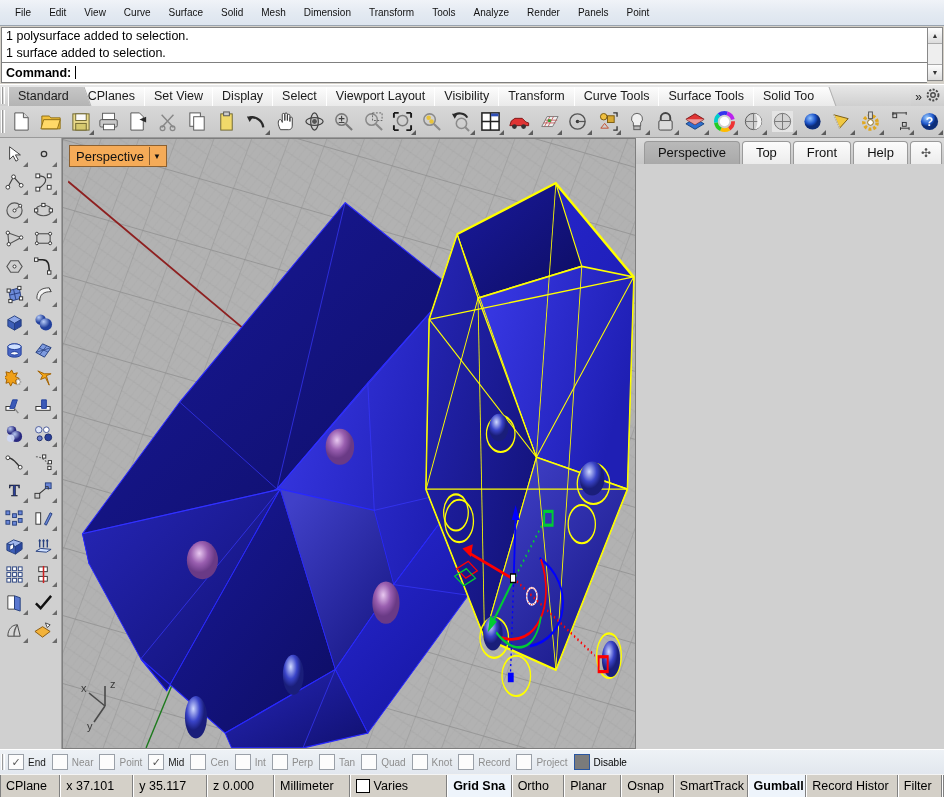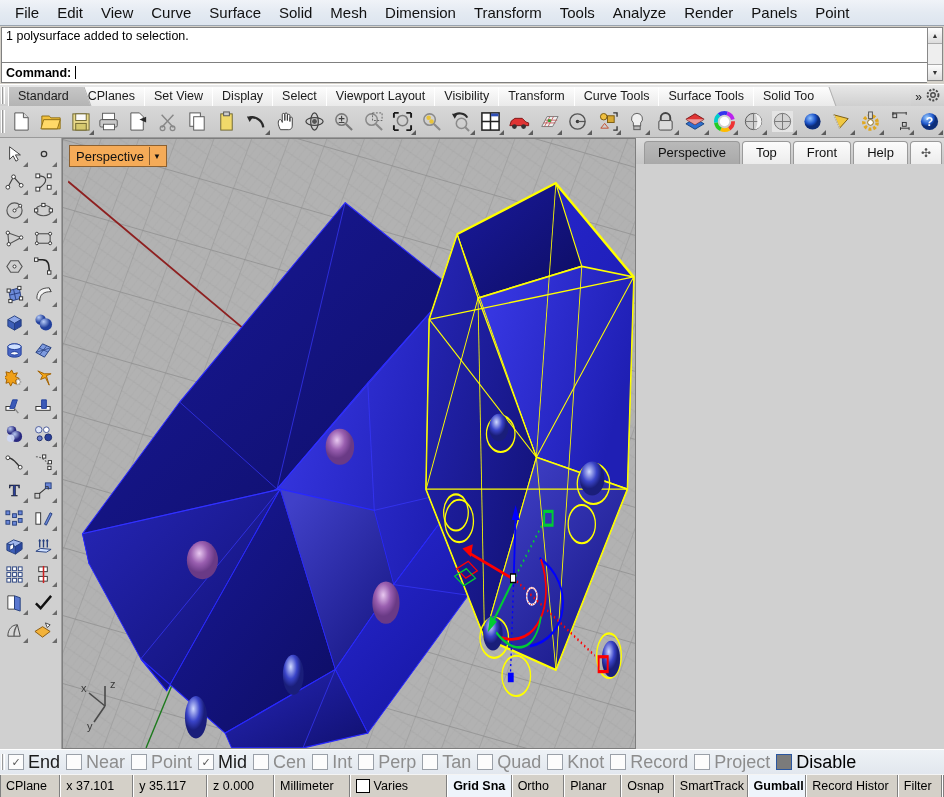--- a/index.html
+++ b/index.html
@@ -14,21 +14,21 @@
 
   
   .menubar{
     height:25px;
     background:linear-gradient(to bottom,#f0f3f8 0%,#e4eaf2 50%,#dde5ef 100%);
     border-bottom:1px solid #9aa4b0;
     display:flex;align-items:center;padding-left:6px;
     flex:0 0 auto;
   }
   .menu-item{
-    padding:3px 9px;font-size:15px;color:#111;cursor:default;white-space:nowrap;
+    padding:3px 9px;font-size:10px;color:#111;cursor:default;white-space:nowrap;
   }
 
   
   .cmdwrap{
     flex:0 0 auto;background:#d4d0c8;padding:1px 0 1px 1px;
     position:relative;
   }
   .cmd-history{
     background:#ffffff;border:1px solid #808080;border-right:0;
     height:34px;overflow:hidden;position:relative;
@@ -180,21 +180,21 @@
     content:"";position:absolute;left:1px;top:4px;width:4px;height:16px;
     background:repeating-linear-gradient(to right,#fff 0 1px,#999 1px 2px,transparent 2px 3px);
   }
   .osnap{display:flex;align-items:center;margin-right:6px;}
   .osnap .box{
     width:14px;height:14px;border:1px solid #9aa0a8;background:#fcfcfc;
     margin-right:4px;display:flex;align-items:center;justify-content:center;
     font-size:11px;color:#555;line-height:1;
   }
   .osnap .box.dis{background:#7b7b7b;border:1px solid #2a56a0;}
-  .osnap .lbl{font-size:18px;color:#8d8d8d;}
+  .osnap .lbl{font-size:10px;color:#8d8d8d;}
   .osnap.on .lbl{color:#1a1a1a;}
   .osnap.disable .lbl{color:#000;font-weight:normal;}
 
   
   .statusbar{
     flex:0 0 auto;height:22px;display:flex;align-items:stretch;
     background:#d4d0c8;border-top:1px solid #f4f4f4;
   }
   .scell{
     display:flex;align-items:center;padding:8px 5px;
@@ -226,20 +226,21 @@
     <div class="menu-item">Tools</div>
     <div class="menu-item">Analyze</div>
     <div class="menu-item">Render</div>
     <div class="menu-item">Panels</div>
     <div class="menu-item">Point</div>
   </div>
 
   <div class="cmdwrap">
     <div class="cmd-history">
       <div class="cmd-line">1 polysurface added to selection.</div>
+      <div class="cmd-line">1 surface added to selection.</div>
     </div>
     <div class="cmd-input-row">
       <span class="cmd-label">Command:</span>
       <span class="cmd-caret"></span>
       <span></span>
     </div>
     <div class="cmd-scroll">
       <div class="arw">▲</div>
       <div class="arw b">▼</div>
     </div>

